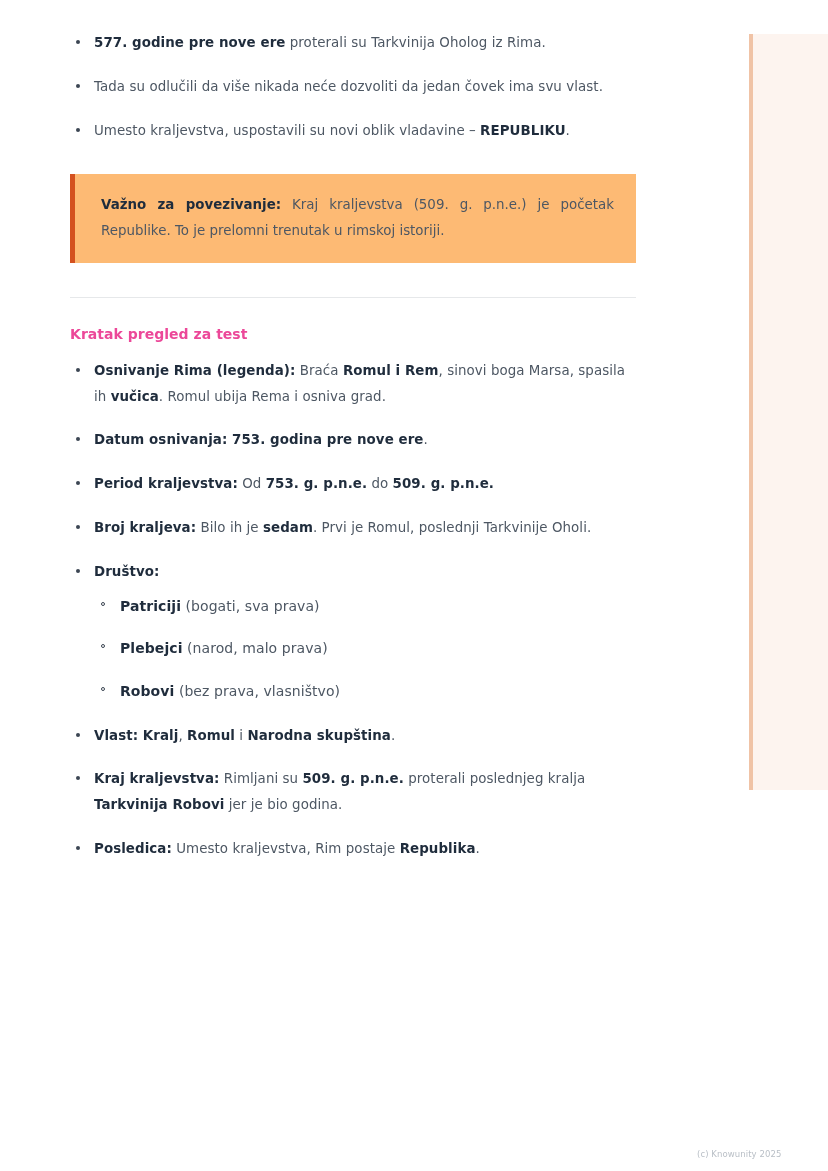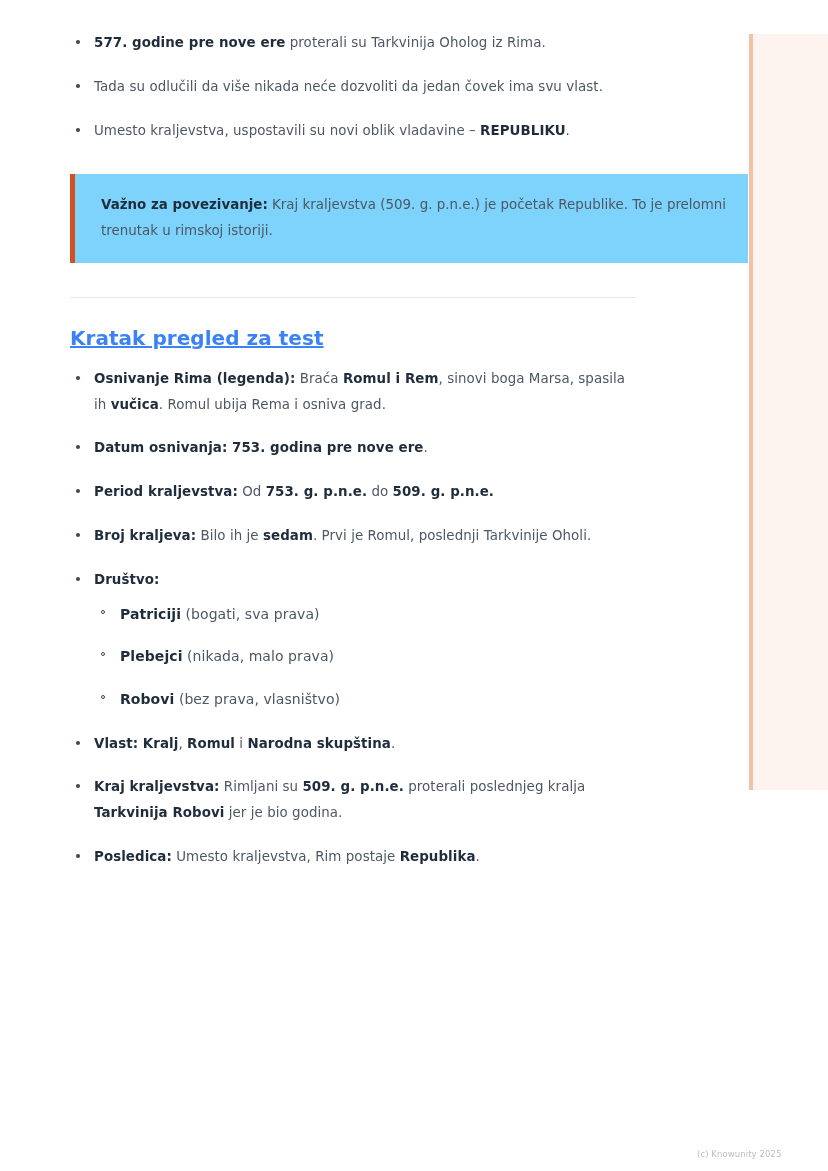--- a/index.html
+++ b/index.html
@@ -82,51 +82,50 @@
   }
 
   b, strong, .b {
     font-weight: 700;
     color: #1f2c3c;
   }
 
   
   .callout {
     position: relative;
-    background: #7dd3fc;
+    background: #fdba74;
     border-left: 5px solid #d4511f;
     padding: 18px 22px 18px 26px;
     box-sizing: border-box;
     margin-top: 30px;
-    width: 678px;
+    width: 566px;
   }
   .callout p {
     margin: 0;
     font-size: 13.4px;
     line-height: 1.98;
     color: #4d5763;
     text-align: justify;
   }
 
   
   .divider {
     height: 1px;
     background: #e6e8ea;
     margin: 34px 0 0 0;
     width: 566px;
   }
 
   
   .section-heading {
-    font-size: 20px;
+    font-size: 14px;
     font-weight: 700;
-    color: #3b82f6;
+    color: #ec4899;
     margin: 28px 0 16px 0;
     letter-spacing: .002em;
-    text-decoration: underline;
   }
 
   
   .right-strip {
     position: absolute;
     left: 749px;
     top: 34px;
     width: 90px;
     height: 756px;
     background: #fdf4ef;
@@ -170,21 +169,21 @@
 
     <h2 class="section-heading">Kratak pregled za test</h2>
 
     <ul class="bullets" id="summary-list">
         <li><span class="b">Osnivanje Rima (legenda):</span><span> Braća </span><span class="b">Romul i Rem</span><span>, sinovi boga Marsa, spasila ih </span><span class="b">vučica</span><span>. Romul ubija Rema i osniva grad.</span></li>
         <li><span class="b">Datum osnivanja: 753. godina pre nove ere</span><span>.</span></li>
         <li><span class="b">Period kraljevstva:</span><span> Od </span><span class="b">753. g. p.n.e.</span><span> do </span><span class="b">509. g. p.n.e.</span></li>
         <li><span class="b">Broj kraljeva:</span><span> Bilo ih je </span><span class="b">sedam</span><span>. Prvi je Romul, poslednji Tarkvinije Oholi.</span></li>
         <li><span class="b">Društvo:</span><ul class="sub">
             <li><span class="b">Patriciji</span><span> (bogati, sva prava)</span></li>
-            <li><span class="b">Plebejci</span><span> (nikada, malo prava)</span></li>
+            <li><span class="b">Plebejci</span><span> (narod, malo prava)</span></li>
             <li><span class="b">Robovi</span><span> (bez prava, vlasništvo)</span></li>
           </ul></li>
         <li><span class="b">Vlast: Kralj</span><span>, </span><span class="b">Romul</span><span> i </span><span class="b">Narodna skupština</span><span>.</span></li>
         <li><span class="b">Kraj kraljevstva:</span><span> Rimljani su </span><span class="b">509. g. p.n.e.</span><span> proterali poslednjeg kralja </span><span class="b">Tarkvinija Robovi</span><span> jer je bio godina.</span></li>
         <li><span class="b">Posledica:</span><span> Umesto kraljevstva, Rim postaje </span><span class="b">Republika</span><span>.</span></li>
       </ul>
 
   </div>
 
   <div class="footer">(c) Knowunity 2025</div>

